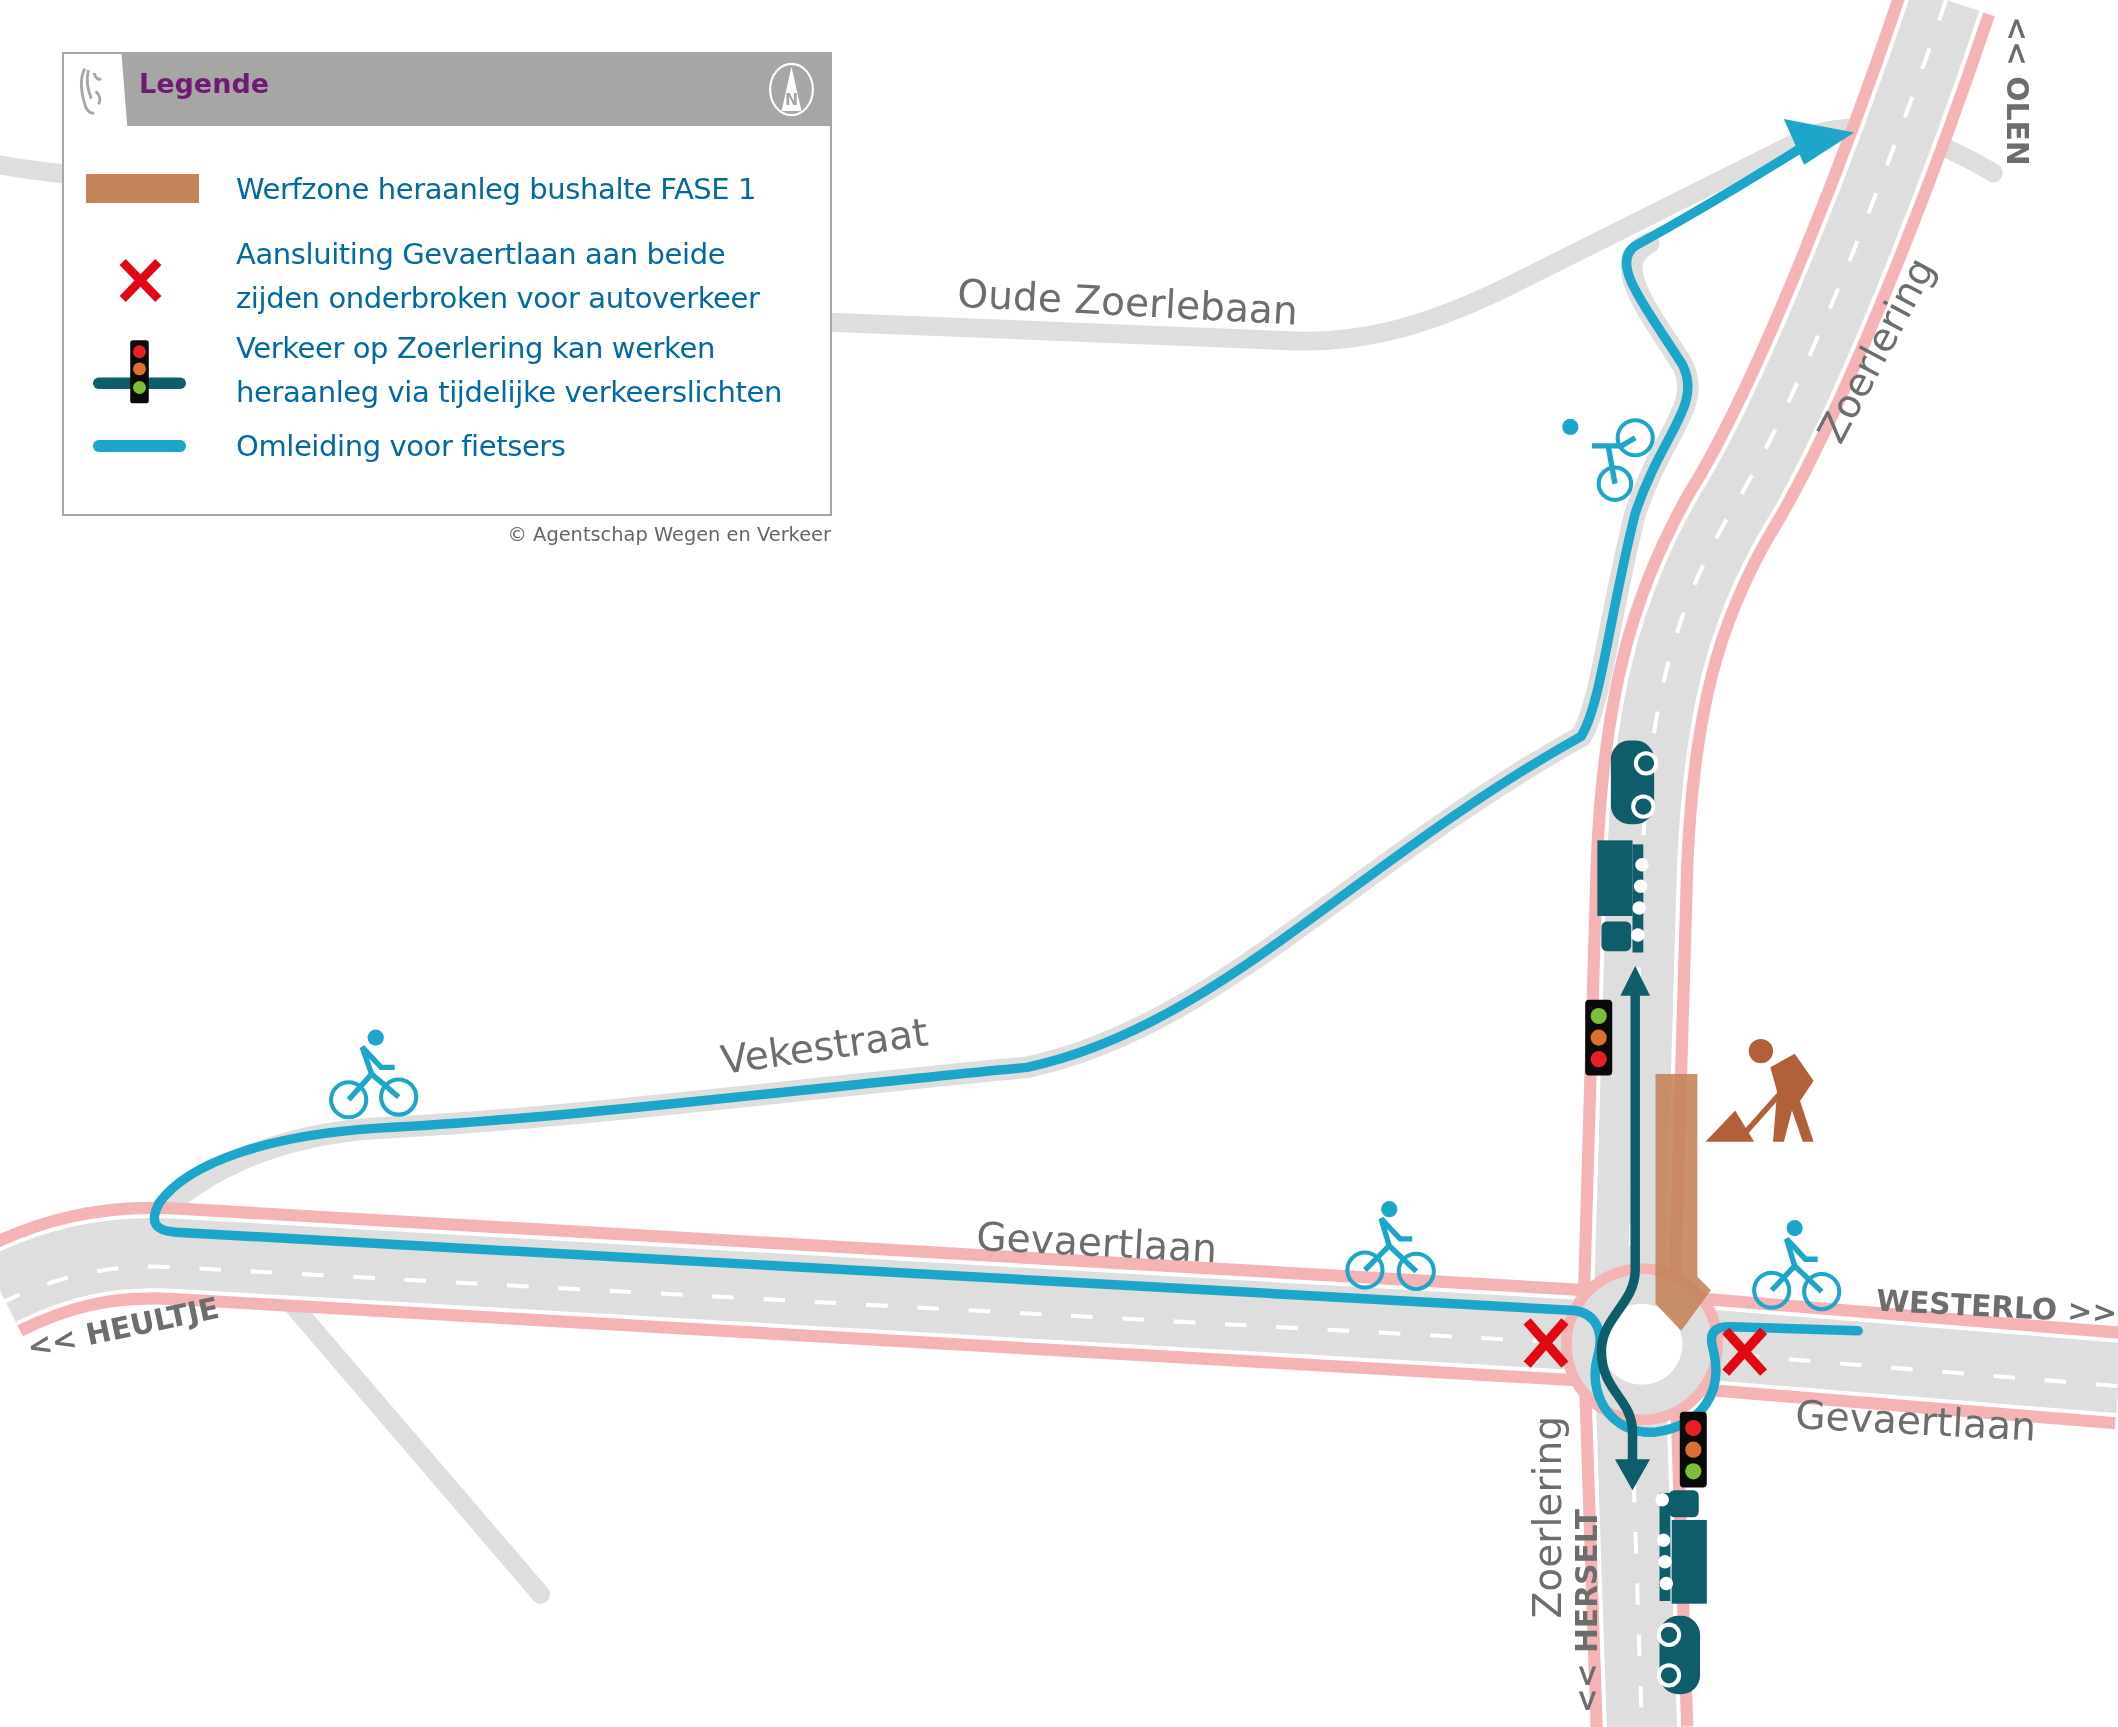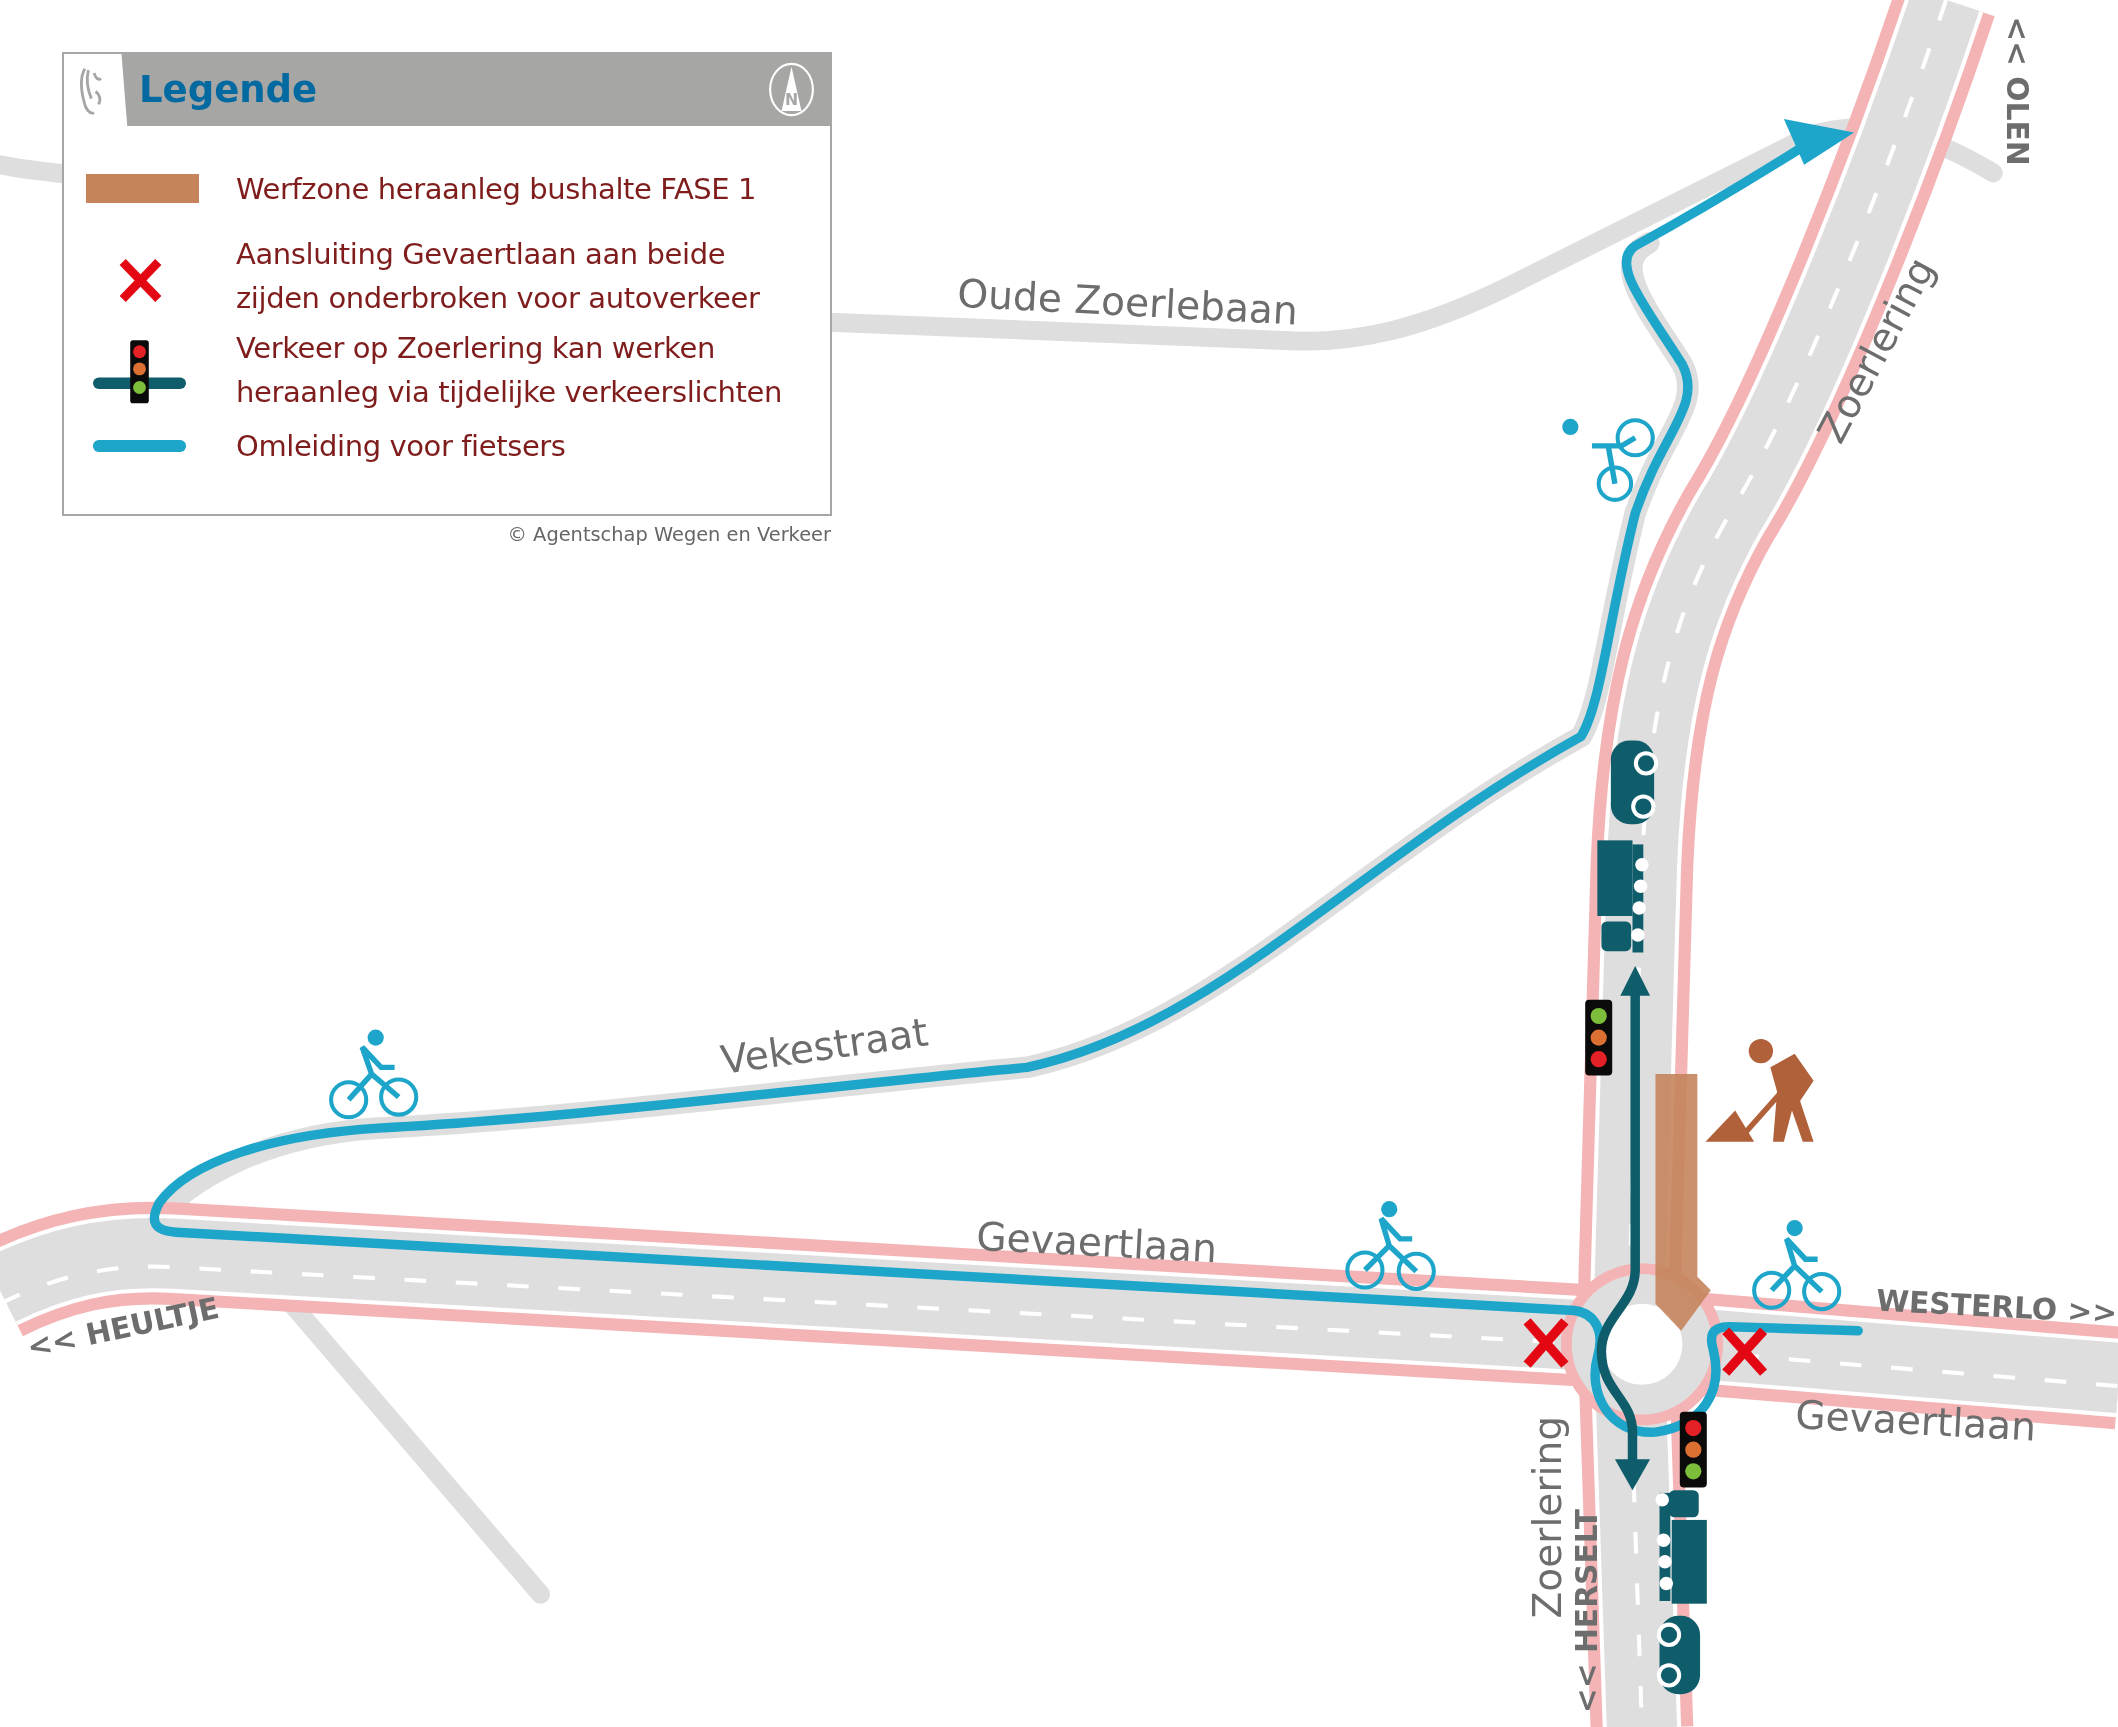--- a/index.html
+++ b/index.html
@@ -4,23 +4,23 @@
 <style>
   html, body { margin:0; padding:0; background:#ffffff; }
   body { width:2119px; height:1728px; overflow:hidden; position:relative; font-family:"Liberation Sans", "DejaVu Sans", sans-serif; }
   #map { position:absolute; left:0; top:0; width:2119px; height:1728px; }
   .lbl { font-family:"DejaVu Sans", "Liberation Sans", sans-serif; fill:#6d6d6d; }
   .lbl-bold { font-family:"DejaVu Sans", "Liberation Sans", sans-serif; fill:#6d6d6d; font-weight:bold; }
   
   .legend { position:absolute; left:62px; top:52px; width:770px; height:464px; border:2.9px solid #a6a6a5; background:#fff; box-sizing:border-box; }
   .legend-header { position:absolute; left:0; top:0; right:0; height:72px; }
   .legend-header-bg { position:absolute; left:0; top:0; width:100%; height:100%; }
-  .legend-title { position:absolute; left:75px; top:14.3px; font-size:37px; font-weight:bold; color:#0369a1; font-family:"DejaVu Sans", sans-serif; }
+  .legend-title { position:absolute; left:75px; top:14.3px; font-size:27px; font-weight:bold; color:#701a75; font-family:"DejaVu Sans", sans-serif; }
   .legend-row { position:absolute; left:0; right:0; }
-  .legend-text { position:absolute; left:172px; font-size:29px; line-height:44px; color:#7f1d1d; font-family:"DejaVu Sans", sans-serif; white-space:nowrap; letter-spacing:-0.4px;text-align:center; }
+  .legend-text { position:absolute; left:172px; font-size:29px; line-height:44px; color:#0369a1; font-family:"DejaVu Sans", sans-serif; white-space:nowrap; letter-spacing:-0.4px;text-align:center; }
   .credit { position:absolute; left:430px; top:523px; width:401px; text-align:right; font-size:19.4px; font-weight:normal; color:#666666; font-family:"DejaVu Sans", sans-serif; }
 </style>
 </head>
 <body>
 
 <svg id="map" viewBox="0 0 1568 1279" preserveAspectRatio="none" xmlns="http://www.w3.org/2000/svg">
 
   <g fill="none" stroke="#dedede" stroke-linecap="round">
     <path d="M0,122 C20,126 40,128 60,130" stroke-width="14"></path>
     <path d="M600,238 L950,252 C1000,255 1050,245 1120,210 C1180,180 1260,140 1340,100 C1380,88 1420,95 1475,128" stroke-width="14"></path>

